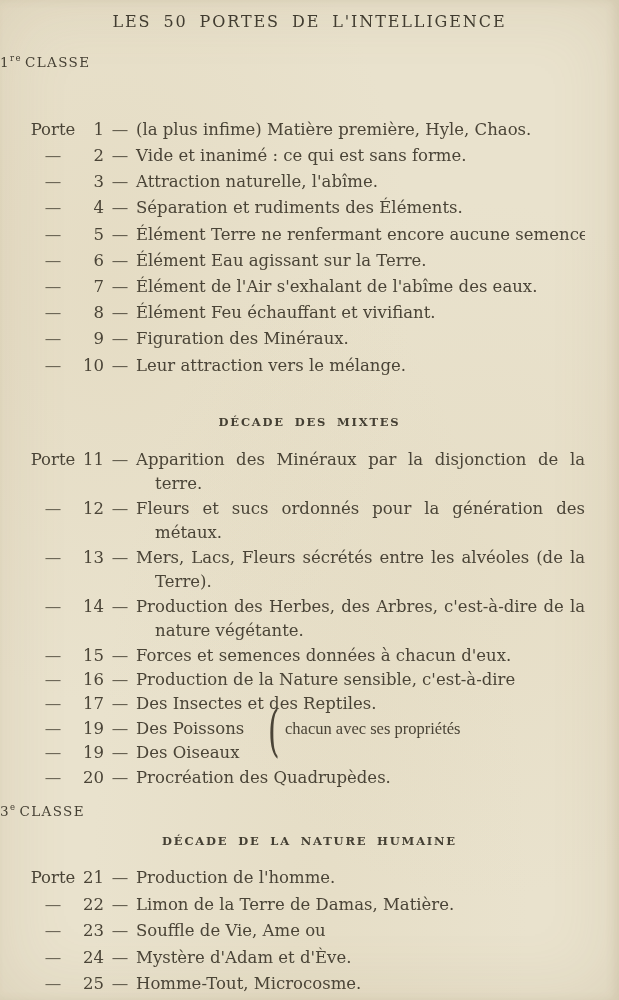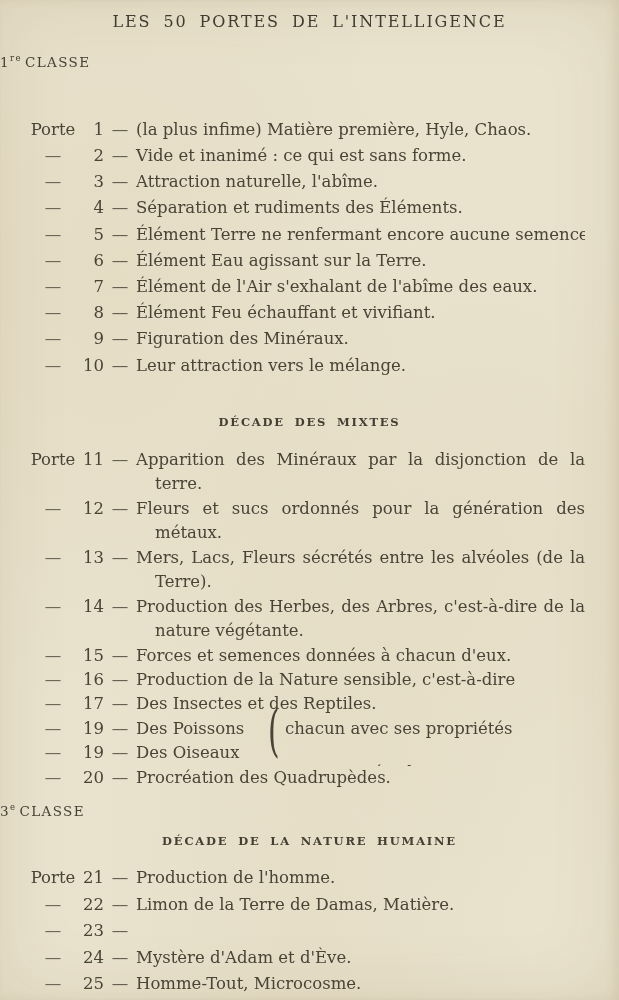--- a/index.html
+++ b/index.html
@@ -35,21 +35,21 @@
     display:flex;align-items:center;overflow:hidden;
     font-size:16.5px;line-height:1.25;
   }
   .lab{width:50px;flex:0 0 50px;text-align:center;}
   .lab.dashlab{opacity:.8;}
   .num{width:26px;flex:0 0 26px;text-align:right;}
   .dash{width:32px;flex:0 0 32px;text-align:center;opacity:.85;}
   .txt{flex:1 1 auto;white-space:nowrap;position:relative;}
   .just .txt{white-space:normal;text-align:justify;text-align-last:justify;}
   .cont{padding-left:127px;white-space:nowrap;}
-  .rtext{position:absolute;white-space:nowrap;}
+  .rtext{position:absolute;white-space:nowrap;font-family:Liberation Serif, serif;}
   .row .rtext{top:0;}
   #brace{
     position:absolute;left:268px;top:702px;
     font-size:48px;line-height:1;color:#4a4437;
     transform:scale(.62,1.18);transform-origin:top left;
   }
 </style>
 </head>
 <body>
 
@@ -211,20 +211,21 @@
     <div class="row" style="top: 891.6px; height: 26.6px;">
       <span class="lab dashlab">—</span>
       <span class="num">22</span>
       <span class="dash">—</span>
       <span class="txt">Limon de la Terre de Damas, Matière.</span>
     </div>
     <div class="row" style="top: 918.2px; height: 26.6px;">
       <span class="lab dashlab">—</span>
       <span class="num">23</span>
       <span class="dash">—</span>
+      <span class="txt">Souffle de Vie, Ame ou</span>
     </div>
     <div class="row" style="top: 944.8px; height: 26.6px;">
       <span class="lab dashlab">—</span>
       <span class="num">24</span>
       <span class="dash">—</span>
       <span class="txt">Mystère d'Adam et d'Ève.</span>
     </div>
     <div class="row" style="top: 971.4px; height: 26.6px;">
       <span class="lab dashlab">—</span>
       <span class="num">25</span>

